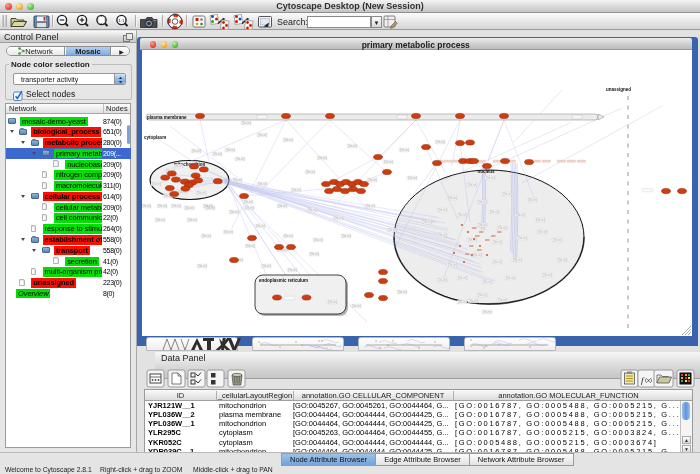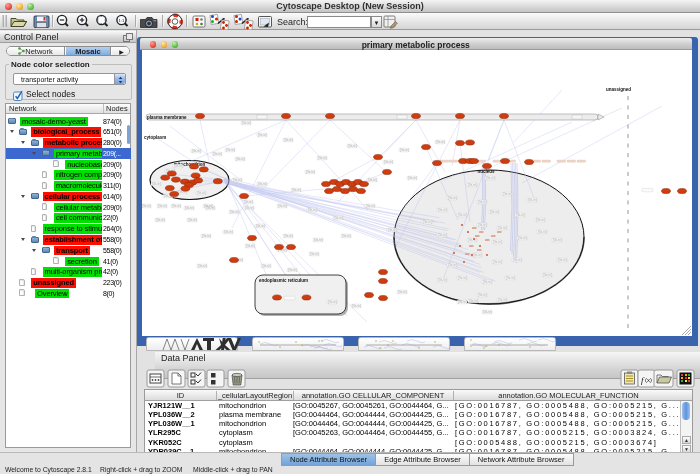--- a/index.html
+++ b/index.html
@@ -295,21 +295,21 @@
           <span class="lbl g" style="left:36.6px;max-width:59px;overflow:hidden;">multi-organism pro</span>
           <span class="cnt" style="">42(0)</span>
         </div>
 <div class="trow" style="top:173.5px;">
           <span class="file" style="left:13.3px;"></span>
           <span class="lbl r" style="left:25.3px;max-width:71px;overflow:hidden;">unassigned</span>
           <span class="cnt" style="">223(0)</span>
         </div>
 <div class="trow" style="top:184.3px;">
           <span class="file" style="left:13.3px;"></span>
-          <span class="lbl g" style="left:29px;max-width:71px;overflow:hidden;">Overview</span>
+          <span class="lbl g" style="left:10px;max-width:71px;overflow:hidden;font-style:italic;">Overview</span>
           <span class="cnt" style="">8(0)</span>
         </div>
 </div>
   </div>
 </div>
 
 <div class="abs" id="desk">
   <div id="bstrip">
       <div style="position:absolute;left:0;top:306px;width:561px;height:10px;background:#3a63ae;z-index:6;"></div>
 <div style="position:absolute;left:9px;top:307px;width:92px;height:14px;background:linear-gradient(#ffffff,#ededed);border:1px solid #b8b8b8;border-radius:2.5px 2.5px 0 0;z-index:7;"></div>
@@ -842,20 +842,21 @@
         </div>
 <div class="drow" style="top:38.4px;">
           <b>YLR295C</b>
           <span class="c2">cytoplasm</span>
           <span class="c3">[GO:0045263, GO:0044464, GO:0044455, G...</span>
           <span class="c4">[GO:0016787, GO:0005215, GO:0003824, G...</span>
         </div>
 <div class="drow" style="top:47.7px;">
           <b>YKR052C</b>
           <span class="c2">cytoplasm</span>
+          <span class="c3">[GO:0044464, GO:0044444, GO:0044444, G...</span>
           <span class="c4">[GO:0005488, GO:0005215, GO:0003674]</span>
         </div>
 <div class="drow" style="top:57.0px;">
           <b>YDR039C__1</b>
           <span class="c2">mitochondrion</span>
           <span class="c3">[GO:0044464, GO:0044444, GO:0044425, G...</span>
           <span class="c4">[GO:0016787, GO:0005488, GO:0005215, G...</span>
         </div>
 </div>
     <div id="dscroll">

